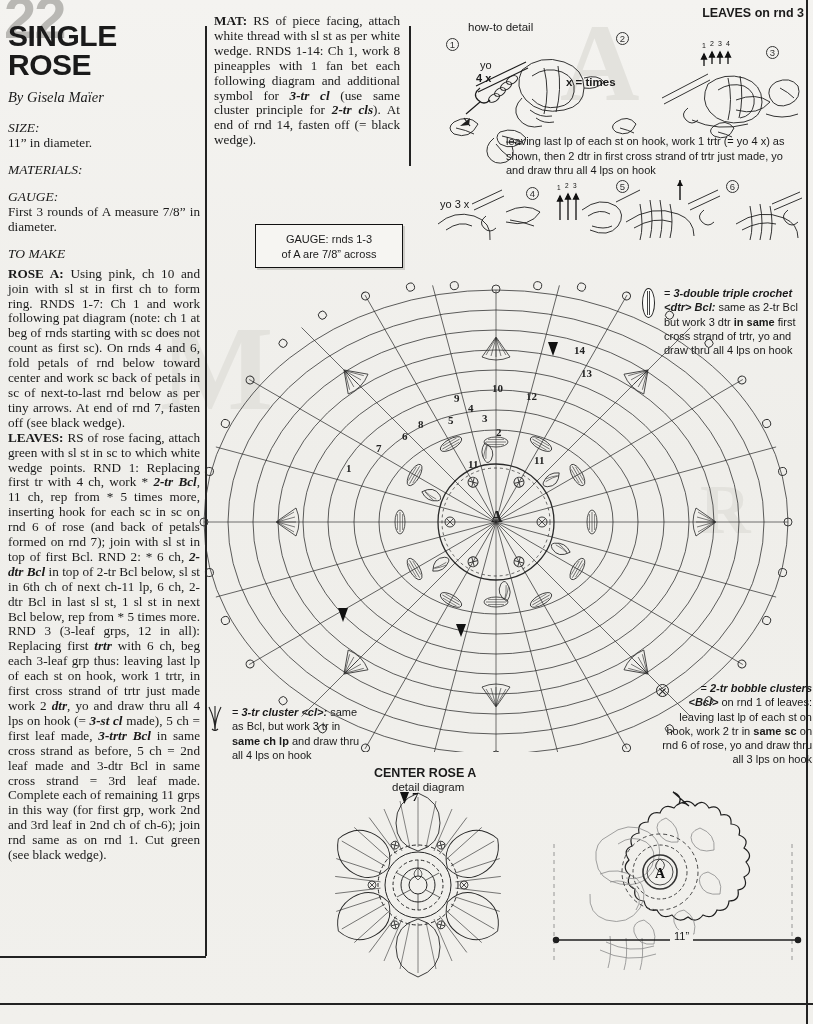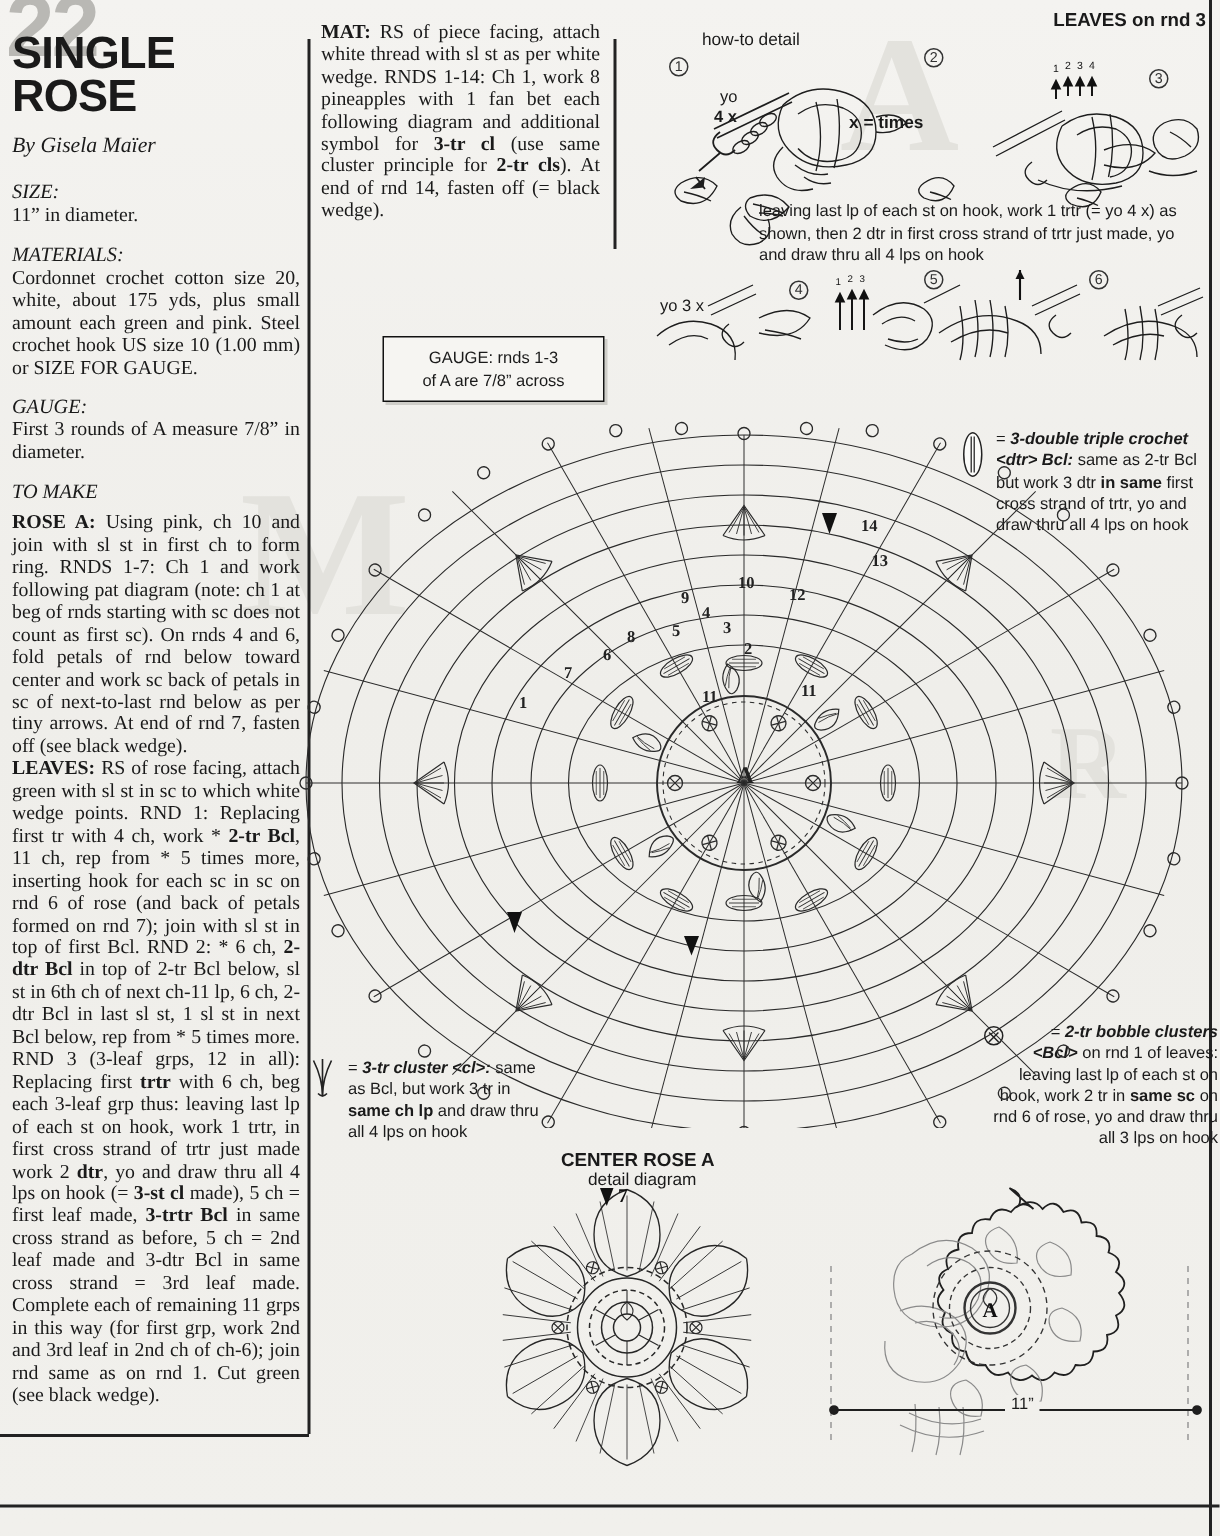--- a/index.html
+++ b/index.html
@@ -44,21 +44,21 @@
   .byline { font-style:italic; font-size:14.5px; margin:0 0 14px 0; }
   .sechead { font-style:italic; font-size:13.5px; margin:0; }
   .body {
     font-size:13.2px; line-height:1.13;
     text-align:justify; margin:0;
     hyphens:auto;
   }
   .gap { height:11px; }
   .gap-s { height:5px; }
   b, .b { font-weight:bold; }
-  i, .i { }
+  i, .i { font-style:italic; }
 
   
   .gaugebox {
     position:absolute; left:255px; top:224px; width:148px; height:44px;
     border:1.6px solid #111; background:#f6f5f2;
     font-family:"Liberation Sans",sans-serif;
     font-size:11px; text-align:center; line-height:1.35;
     padding-top:7px;
     box-shadow:2px 2px 0 #cfcec9;
   }
@@ -174,21 +174,20 @@
       <span>SINGLE</span><br>
       <span>ROSE</span>
     </h1>
     <p class="byline">By Gisela Maïer</p>
 
     <p class="sechead">SIZE:</p>
     <p class="body">11” in diameter.</p>
     <div class="gap"></div>
 
     <p class="sechead">MATERIALS:</p>
-    <p class="body">Cordonnet crochet cotton size 20, white, about 175 yds, plus small amount each green and pink. Steel crochet hook US size 10 (1.00 mm) or SIZE FOR GAUGE.</p>
     <div class="gap"></div>
 
     <p class="sechead">GAUGE:</p>
     <p class="body">First 3 rounds of A measure 7/8” in diameter.</p>
     <div class="gap"></div>
 
     <p class="sechead">TO MAKE</p>
     <div class="gap-s"></div>
 
     <p class="body"><b>ROSE A:</b>

